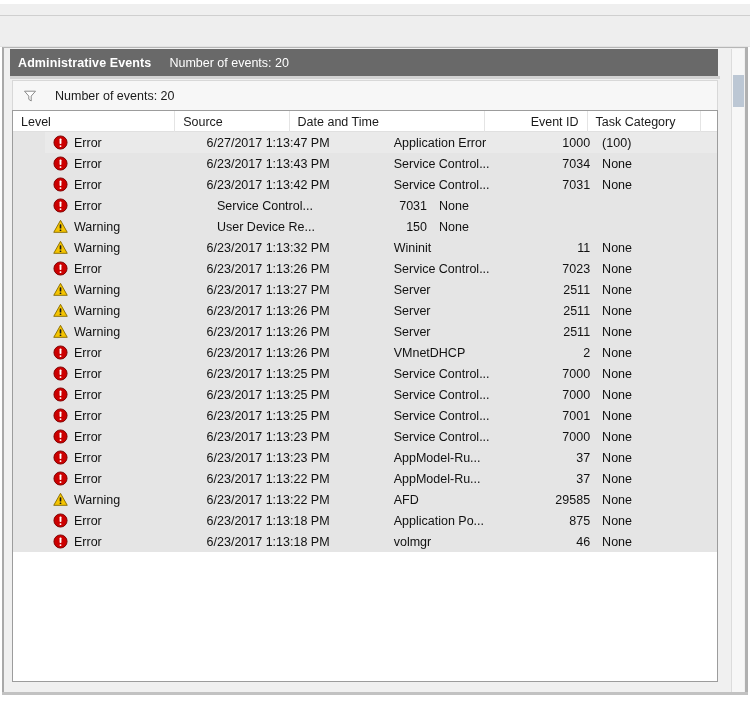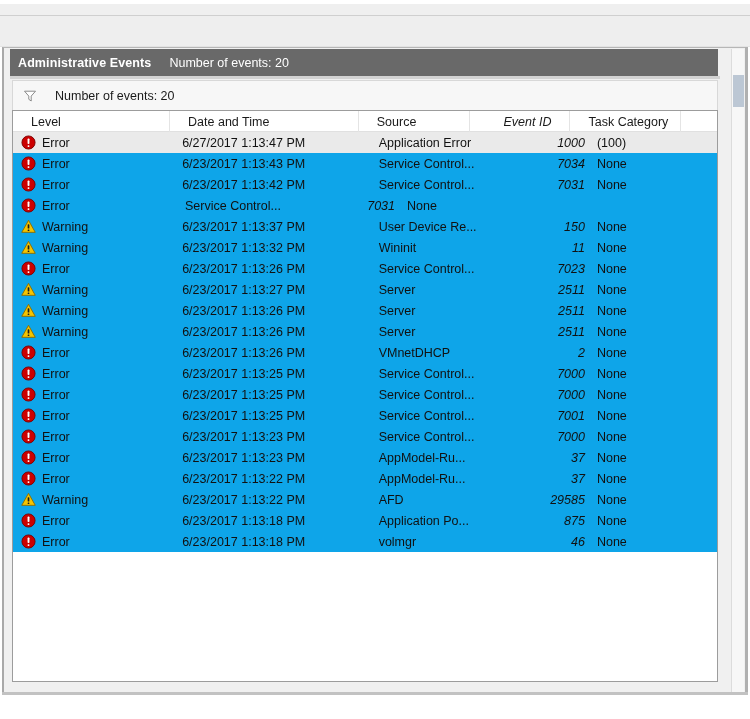--- a/index.html
+++ b/index.html
@@ -132,26 +132,26 @@
     border-bottom: 1px solid #e0e0e0;
     box-sizing: border-box;
   }
   .grid-header .cell {
     font-size: 12.5px;
     color: #1a1a1a;
     display: flex;
     align-items: center;
     box-sizing: border-box;
     border-right: 1px solid #e4e4e4;
-    padding: 0 18px;
+    padding: 0 8px;
     height: 21px;
     overflow: hidden;
     white-space: nowrap;
   }
-  .grid-body { background: #0ea5e9; }
+  .grid-body { background: #e5e5e5; padding-left: 32px; }
   .grid-row {
     display: flex;
     height: 21px;
     box-sizing: border-box;
   }
   .grid-row.selected { background: #eaeaea; }
   .grid-row .cell {
     font-size: 12.5px;
     color: #111111;
     display: flex;
@@ -160,21 +160,21 @@
     padding: 0 6px;
     height: 21px;
     overflow: hidden;
     white-space: nowrap;
   }
 
   
   .c-level { width: 166px; }
   .c-date  { width: 200px; }
   .c-source{ width: 117px; }
-  .c-eid   { width: 105px; justify-content: flex-end; font-style: italic; }
+  .c-eid   { width: 105px; justify-content: flex-end; }
   .c-task  { width: 116px; }
   .c-pad   { flex: 1 1 auto; }
   .grid-header .c-pad { border-right: none; }
 
   .lvl-cell { padding-left: 8px !important; }
   .lvl-icon {
     width: 15px; height: 15px;
     margin-right: 6px;
     flex: 0 0 auto;
     display: block;
@@ -245,22 +245,22 @@
       <svg width="14" height="14" viewBox="0 0 14 14" aria-hidden="true">
         <path d="M1.5 2.2 H12.5 L8.2 7.1 V12.0 L5.8 10.3 V7.1 Z" fill="#ffffff" stroke="#8a8a8a" stroke-width="1"></path>
       </svg>
     </span>
     <span class="filter-label">Number of events: 20</span>
   </div>
 
   <div class="grid-wrap">
     <div class="grid-header">
       <div class="cell c-level">Level</div>
+      <div class="cell c-source">Source</div>
       <div class="cell c-date">Date and Time</div>
-      <div class="cell c-source">Source</div>
       <div class="cell c-eid">Event ID</div>
       <div class="cell c-task">Task Category</div>
       <div class="cell c-pad"></div>
     </div>
     <div class="grid-body" id="grid-body">
         <div class="grid-row selected">
           <div class="cell c-level lvl-cell">
             <span>
               <svg class="lvl-icon" viewBox="0 0 16 16" aria-hidden="true">
                 <circle cx="8" cy="8" r="7" fill="#cc0000" stroke="#7d0000" stroke-width="1"></circle>
@@ -330,21 +330,20 @@
           <div class="cell c-level lvl-cell">
             <span>
               <svg class="lvl-icon" viewBox="0 0 16 16" aria-hidden="true">
                 <path d="M8 1.4 L15.2 14.2 L0.8 14.2 Z" fill="#f5c400" stroke="#8a6d00" stroke-width="1" stroke-linejoin="round"></path>
                 <rect x="7.1" y="5.6" width="1.8" height="4.6" rx="0.7" fill="#1a1a1a"></rect>
                 <rect x="7.1" y="11.1" width="1.8" height="1.8" rx="0.7" fill="#1a1a1a"></rect>
               </svg>
             </span>
             <span>Warning</span>
           </div>
-          <div class="cell c-date">6/23/2017 1:13:37 PM</div>
           <div class="cell c-source">User Device Re...</div>
           <div class="cell c-eid">150</div>
           <div class="cell c-task">None</div>
           <div class="cell c-pad"></div>
         </div>
         <div class="grid-row">
           <div class="cell c-level lvl-cell">
             <span>
               <svg class="lvl-icon" viewBox="0 0 16 16" aria-hidden="true">
                 <path d="M8 1.4 L15.2 14.2 L0.8 14.2 Z" fill="#f5c400" stroke="#8a6d00" stroke-width="1" stroke-linejoin="round"></path>

